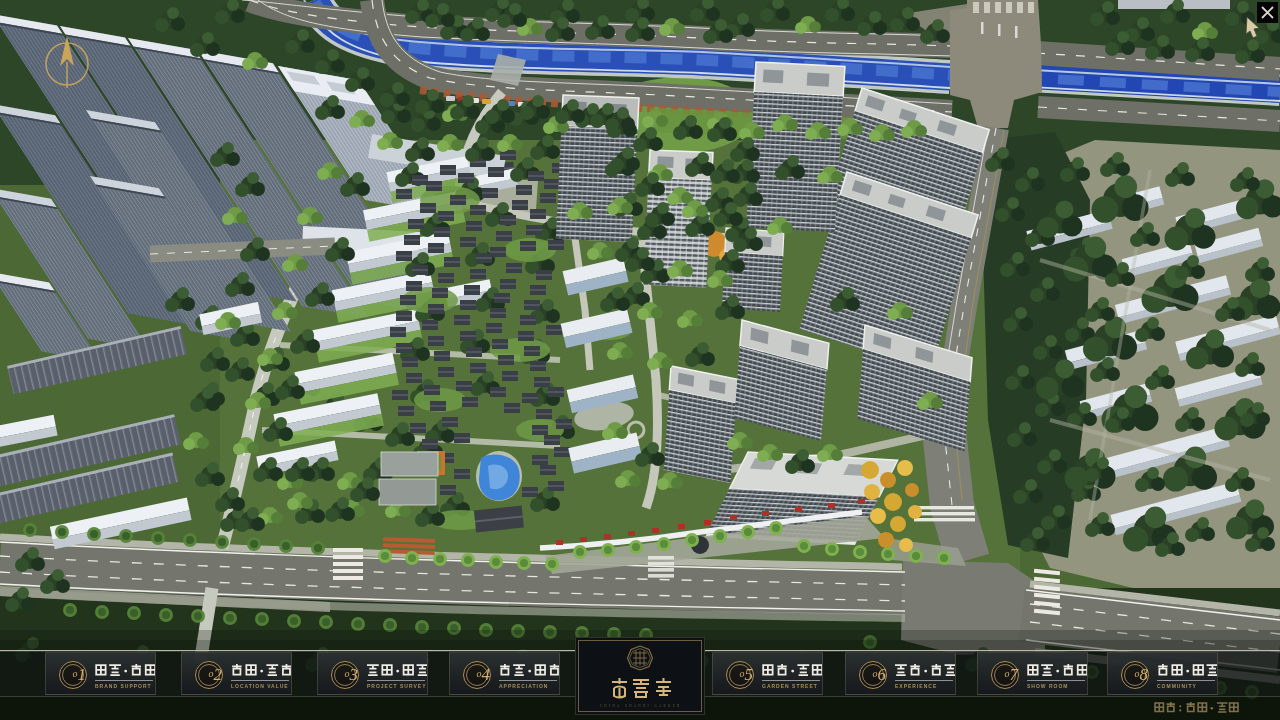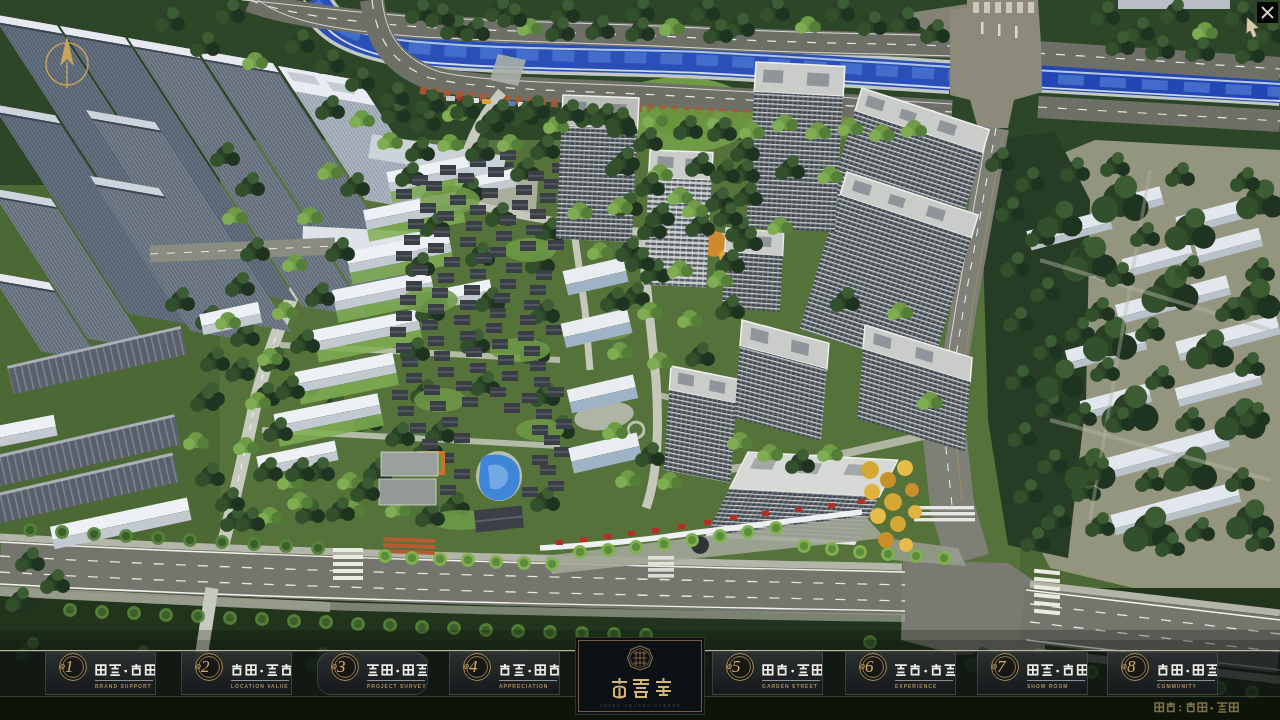--- a/index.html
+++ b/index.html
@@ -1,19 +1,19 @@
 <!DOCTYPE html>
 <html><head>
 <meta charset="utf-8">
 <style>
 html,body{margin:0;padding:0;background:#222;}
 #stage{position:relative;width:1280px;height:720px;overflow:hidden;font-family:"Liberation Sans",sans-serif;}
 #scene{position:absolute;left:0;top:0;}
 .plq{position:absolute;top:652px;width:111px;height:43px;background:linear-gradient(rgba(44,48,50,.93),rgba(22,25,28,.93));border:1px solid rgba(150,145,118,.28);box-sizing:border-box;}
-.bdg{position:absolute;left:13px;top:0;width:28px;height:28px;border:1.5px solid #ab8f58;border-radius:50%;background:rgba(18,16,12,.65);box-sizing:border-box;text-align:left;}
+.bdg{position:absolute;left:13px;top:8px;width:28px;height:28px;border:1.5px solid #ab8f58;border-radius:50%;background:rgba(18,16,12,.65);box-sizing:border-box;text-align:right;}
 .bdg i{position:absolute;left:2px;top:2px;right:2px;bottom:2px;border:1px solid rgba(190,160,100,.75);border-radius:50%;}
 .bdg span{position:relative;font-family:"Liberation Serif",serif;font-style:italic;color:#d2ae6c;font-size:17px;line-height:24px;}
 .bdg span b{font-size:10px;font-weight:normal;vertical-align:3px;}
 .lbl{position:absolute;left:49px;top:11px;}
 .ul{position:absolute;left:49px;top:27px;width:58px;height:1px;background:rgba(255,255,255,.5);}
 .cap{position:absolute;left:49px;top:30px;font-size:5px;font-weight:bold;letter-spacing:1px;color:#a8905c;white-space:nowrap;}
 .zt{color:#eeece4;}
 </style>
 </head>
 <body>
@@ -1123,21 +1123,21 @@
             <use href="#zi1" x="12"></use>
             <circle cx="26" cy="6" r="1.2" fill="currentColor"></circle>
             <use href="#zi2" x="30"></use>
             <use href="#zi3" x="42"></use>
           </g>
         </svg>
 <div class="ul"></div>
         <div class="cap">LOCATION VALUE</div>
 </div>
 
-<div class="plq" style="left:317px;border-radius:14px;">
+<div class="plq" style="left:317px;">
 <div class="bdg"><i></i><span><b>o</b>3</span></div>
 <svg class="lbl zt" width="60" height="13" viewBox="0 0 60 13">
           <g transform="scale(1.18)">
             <use href="#zi2"></use>
             <use href="#zi1" x="12"></use>
             <circle cx="26" cy="6" r="1.2" fill="currentColor"></circle>
             <use href="#zi1" x="30"></use>
             <use href="#zi2" x="42"></use>
           </g>
         </svg>

